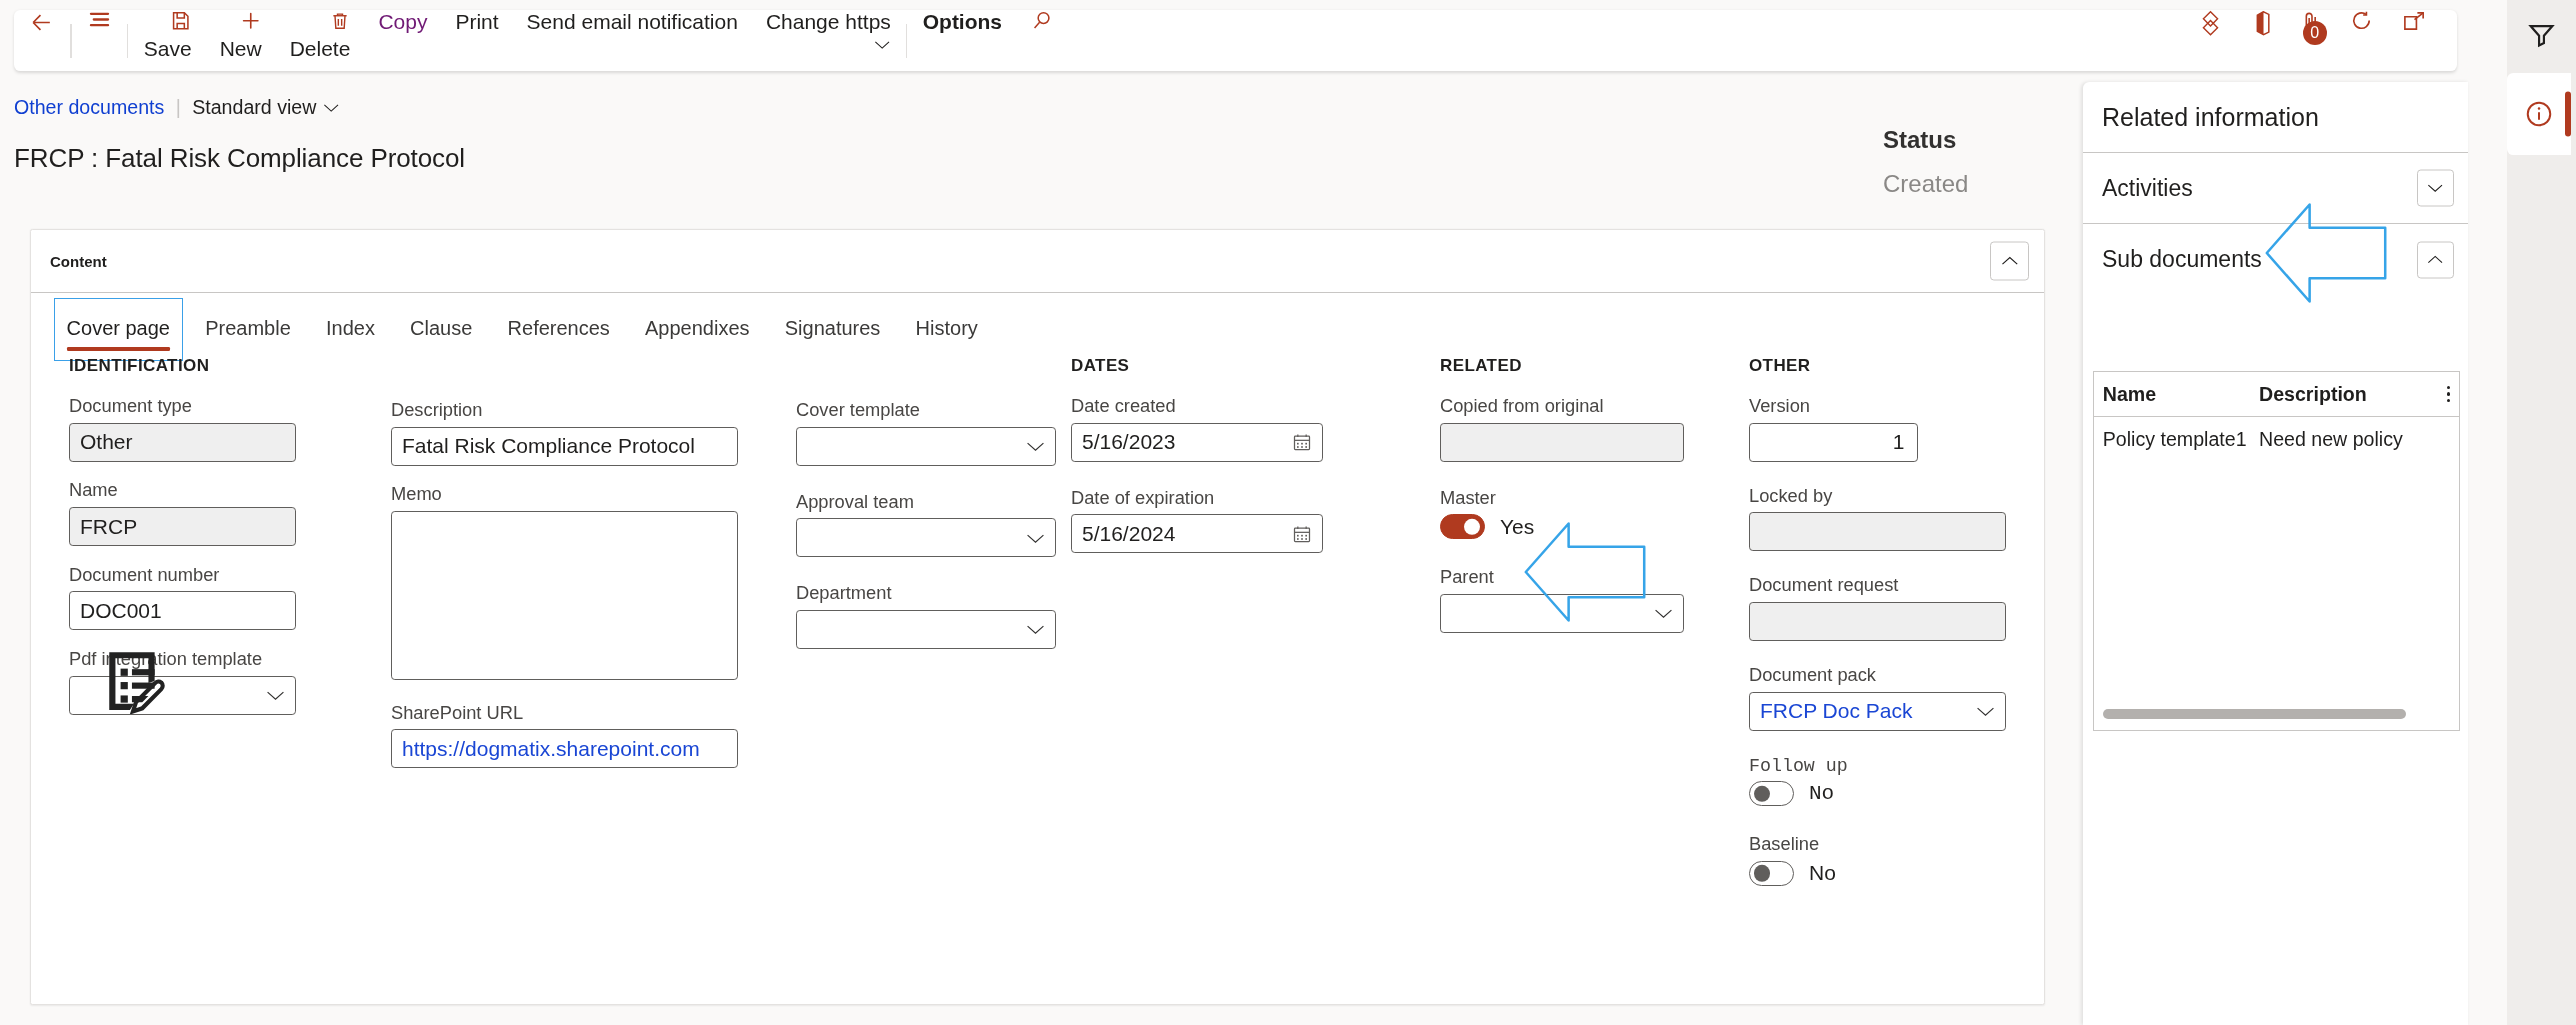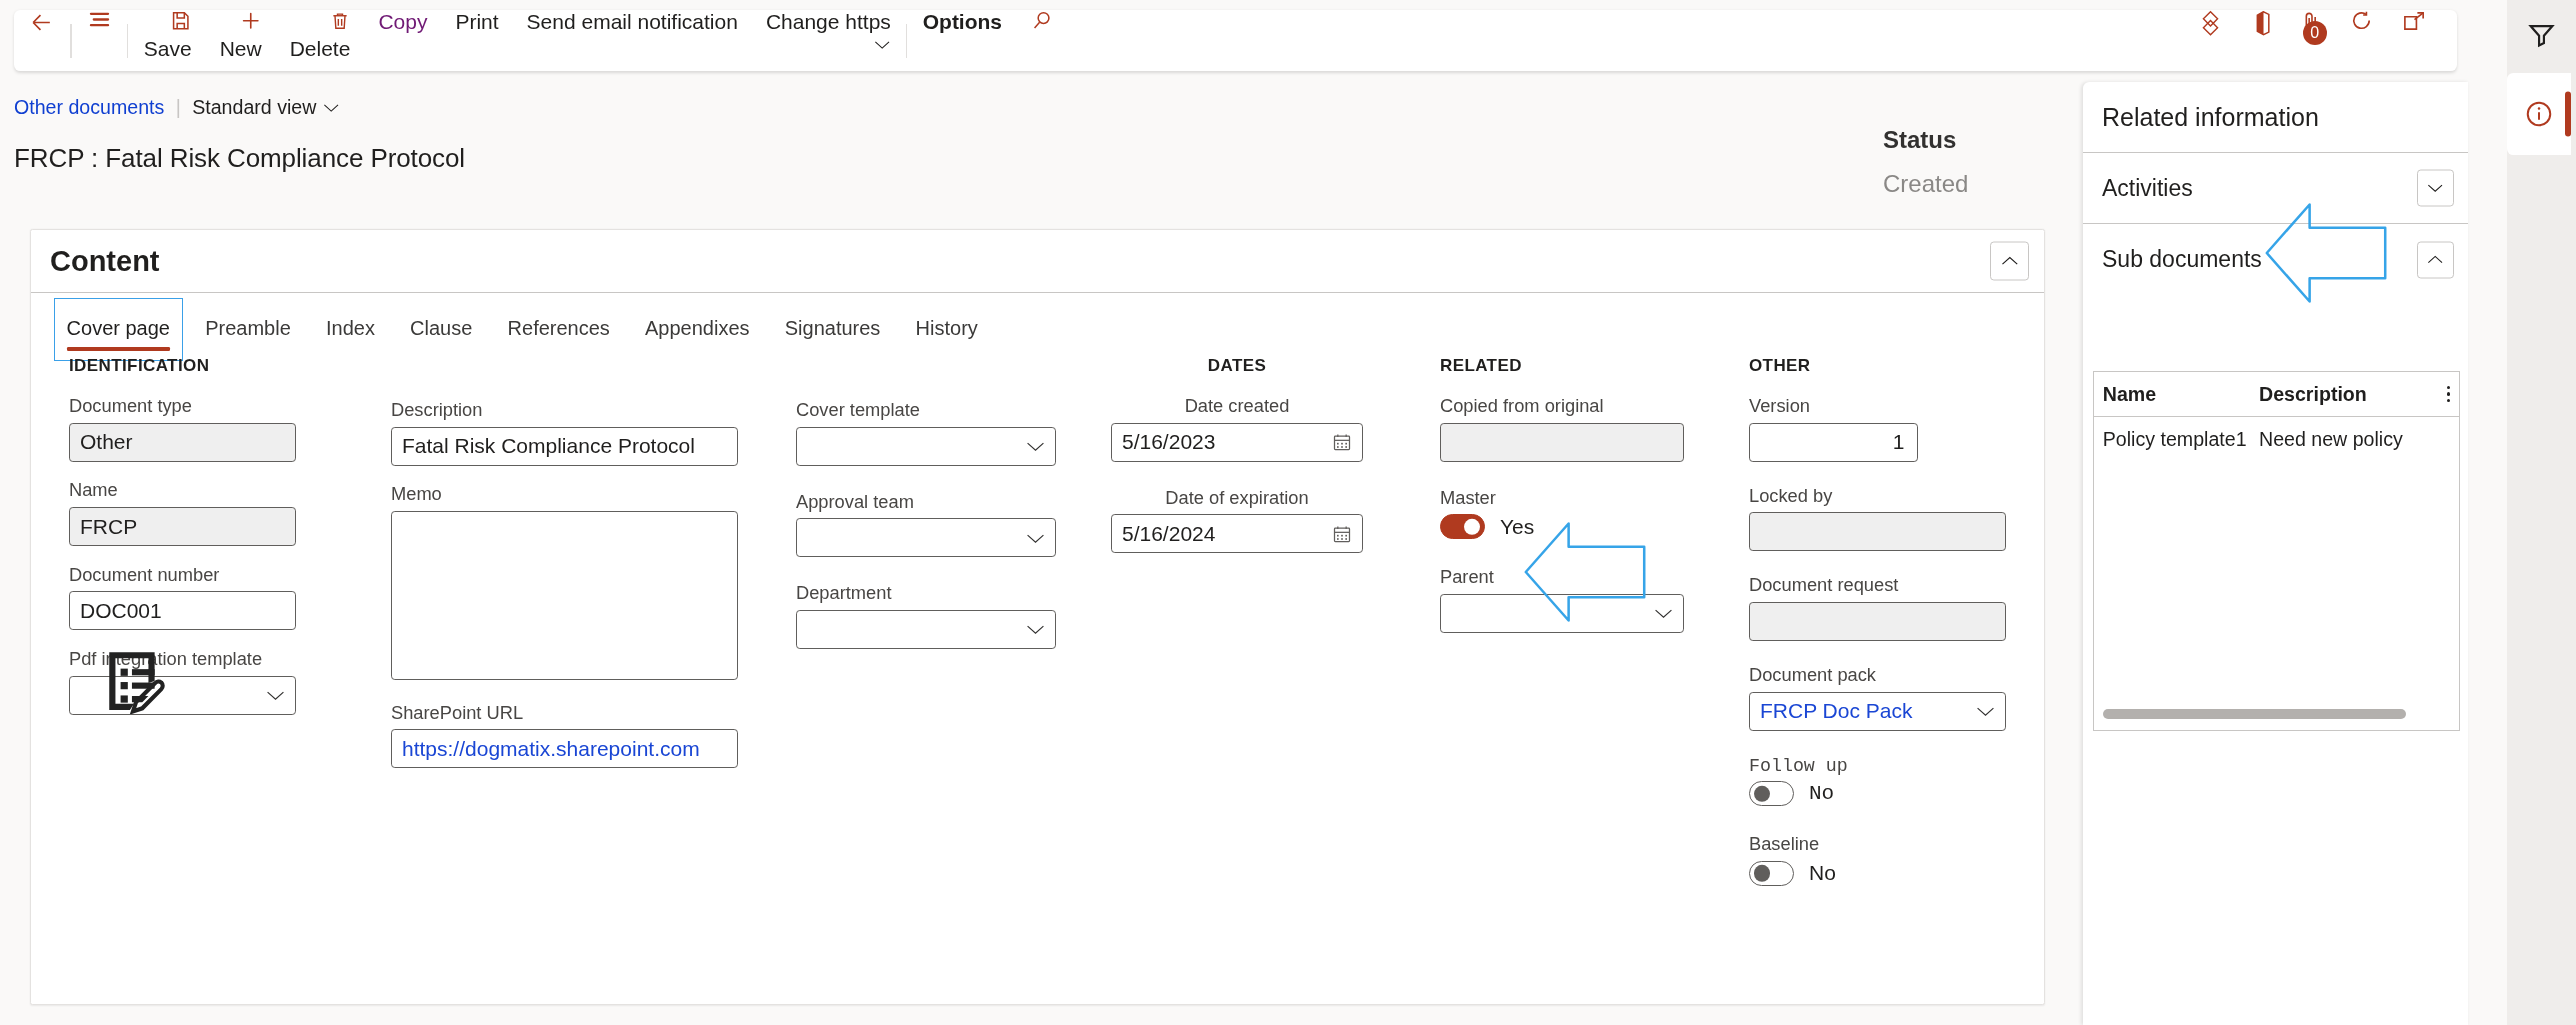--- a/index.html
+++ b/index.html
@@ -68,21 +68,21 @@
     background:#ffffff;
     border:0.6px solid #e4e2e0;
     border-radius:2.5px;
     box-shadow:0 0.6px 1.9px rgba(0,0,0,.07);
   }
   #card-header {
     height:63px; border-bottom:0.6px solid #c8c6c4;
     display:flex; align-items:center; padding:0 19px;
     position:relative;
   }
-  #card-header .ctitle { font-size:29px; font-weight:bold; }
+  #card-header .ctitle { font-size:15px; font-weight:bold; }
   .collapse-btn {
     position:absolute; right:15px; top:50%; transform:translateY(-50%);
     width:39px; height:39px; border:0.6px solid #c8c6c4; border-radius:3.8px;
     background:#fff; display:flex; align-items:center; justify-content:center;
   }
 
   
   #tabs {
     display:flex; align-items:flex-end; height:63px;
     padding-left:23px; gap:10px;
@@ -515,21 +515,21 @@
           <span></span>
           <span class="chev">
             <svg class="ic" width="19" height="12.6" viewBox="0 0 24 14" fill="none" stroke="#323130" stroke-width="1.5">
                 <path d="M2 3l10 9 10-9"></path>
               </svg>
           </span>
         </div>
       </div>
     </div>
 
-    <div class="col" style="left:1080px; width:252px;text-align:center;">
+    <div class="col" style="left:1040px; width:252px;">
       <div class="grouphead">DATES</div>
 
       <div class="field">
         <label class="flabel">Date created</label>
         <div class="fbox">
           <span>5/16/2023</span>
           <span class="calicon">
             <svg class="ic" width="20" height="20" viewBox="0 0 24 24" fill="none" stroke="#605e5c" stroke-width="1.5">
               <rect x="3" y="5" width="18" height="16" rx="1"></rect>
                 <path d="M3 10h18"></path>

